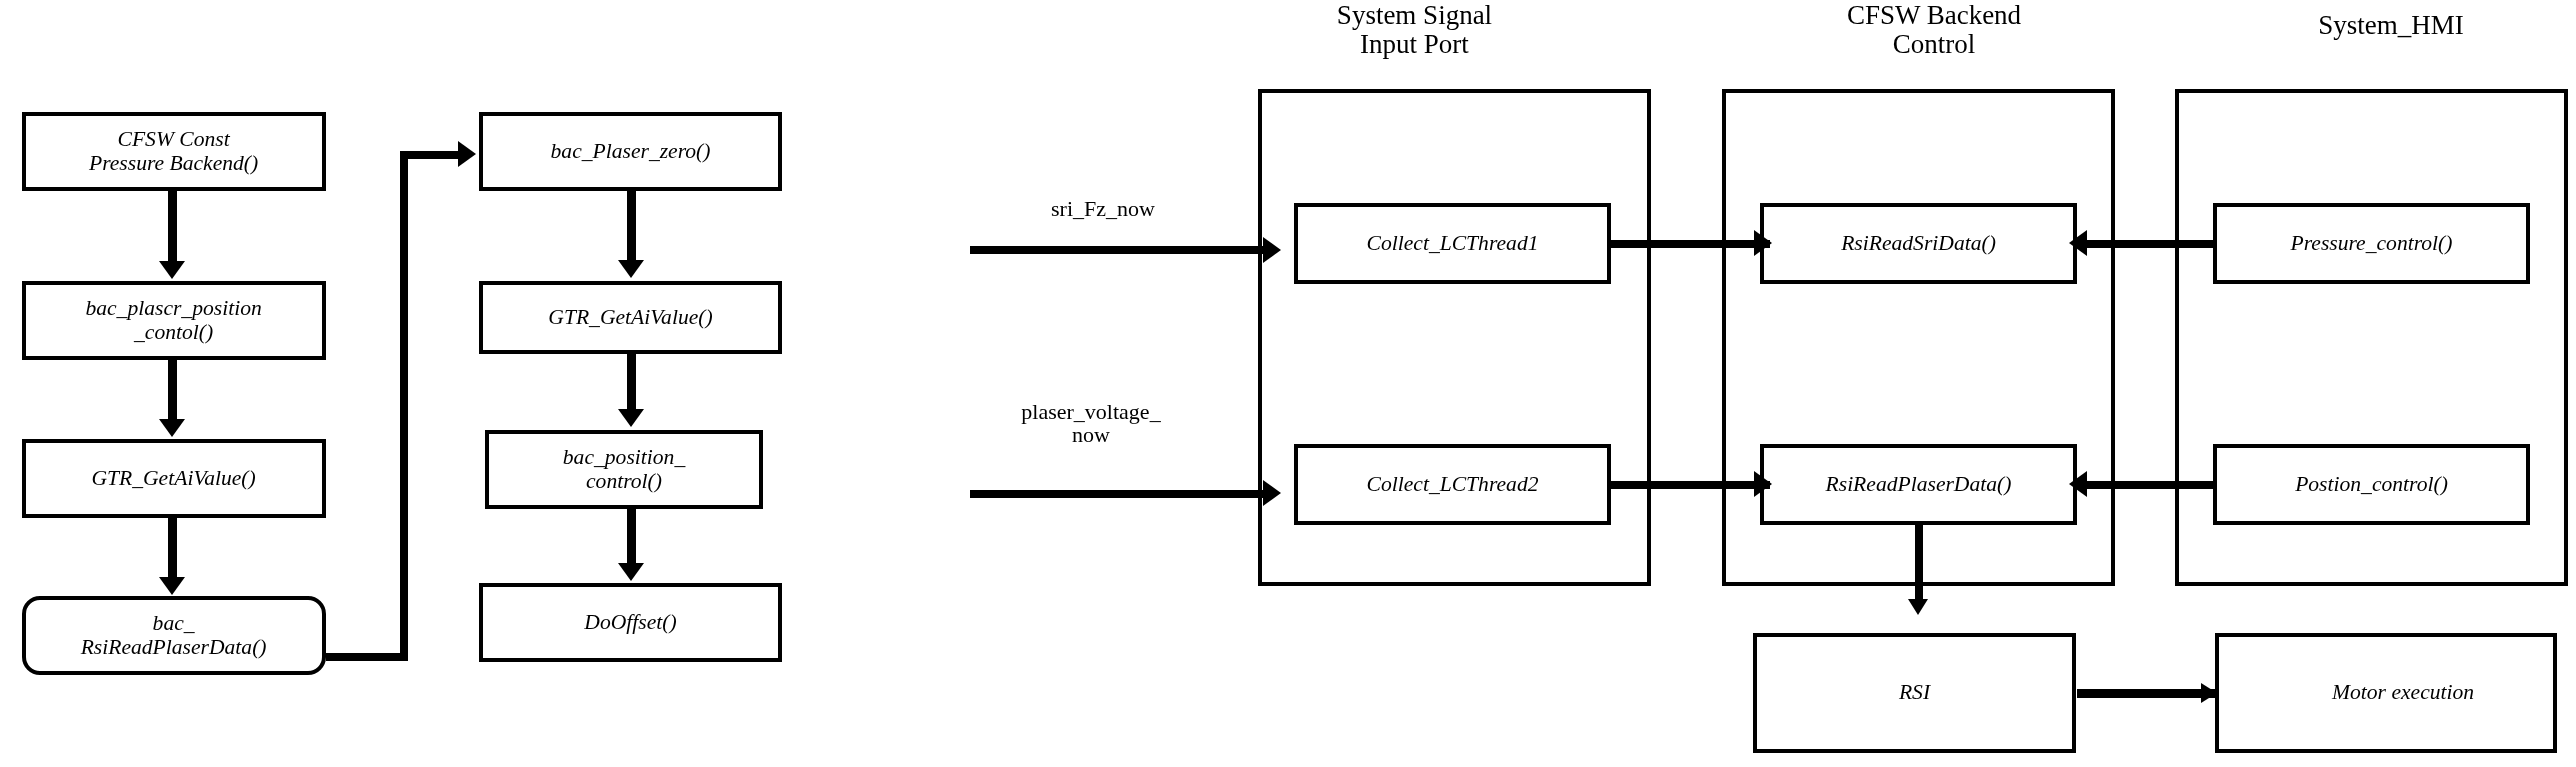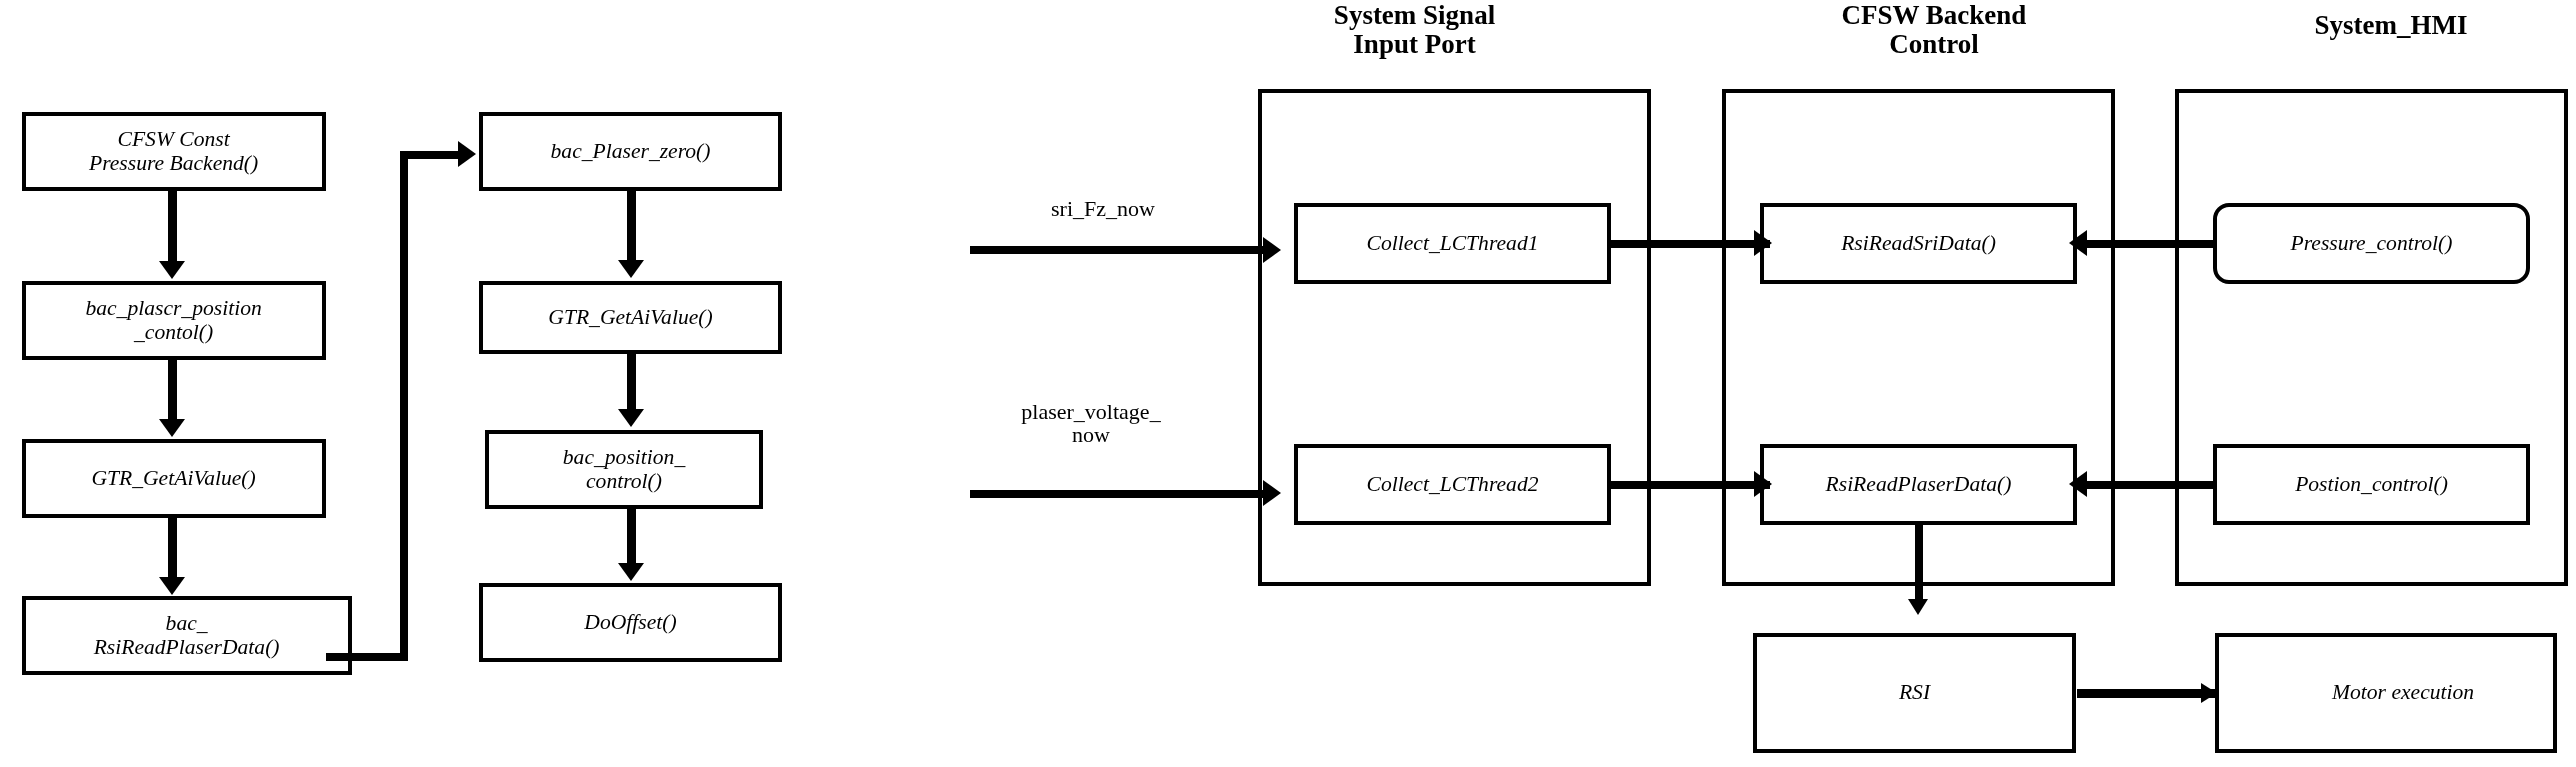--- a/index.html
+++ b/index.html
@@ -41,21 +41,21 @@
     position: absolute;
     box-sizing: border-box;
     border: 4.4px solid #000;
     background: #fff;
     z-index: 1;
   }
 
   .grouptitle {
     position: absolute;
     text-align: center;
-    font-weight: bold;
+    font-weight: normal;
     line-height: 1.06;
     white-space: pre-line;
     z-index: 5;
   }
 
   .sig-label {
     position: absolute;
     text-align: center;
     line-height: 1.05;
     white-space: pre-line;
@@ -118,21 +118,21 @@
 
 <div class="node fs-node" style="left:21.6px; top:281px; width:304px; height:79px;">
   <span class="node-label">bac_plascr_position
 _contol()</span>
 </div>
 
 <div class="node fs-node" style="left:21.6px; top:439px; width:304px; height:79px;">
   <span class="node-label">GTR_GetAiValue()</span>
 </div>
 
-<div class="node fs-node" style="left:21.6px; top:596px; width:330px; height:79px;">
+<div class="node fs-node" style="left:21.6px; top:596px; width:304px; height:79px;border-radius:18px;">
   <span class="node-label">bac_
 RsiReadPlaserData()</span>
 </div>
 
 <div class="ln" style="left:168px; top:191px; width:9px; height:72px;"></div>
 <div class="arw arw-down" style="left:159px; top:261px;"></div>
 
 <div class="ln" style="left:168px; top:360px; width:9px; height:61px;"></div>
 <div class="arw arw-down" style="left:159px; top:419px;"></div>
 
@@ -204,21 +204,21 @@
 </div>
 
 <div class="node fs-node-r" style="left:1760px; top:203px; width:317px; height:81px;">
   <span class="node-label">RsiReadSriData()</span>
 </div>
 
 <div class="node fs-node-r" style="left:1760px; top:444px; width:317px; height:81px;">
   <span class="node-label">RsiReadPlaserData()</span>
 </div>
 
-<div class="node fs-node-r" style="left:2213px; top:203px; width:317px; height:81px;border-radius:16px;">
+<div class="node fs-node-r" style="left:2213px; top:203px; width:317px; height:81px;">
   <span class="node-label">Pressure_control()</span>
 </div>
 
 <div class="node fs-node-r" style="left:2213px; top:444px; width:317px; height:81px;">
   <span class="node-label">Postion_control()</span>
 </div>
 
 <div class="ln" style="left:1611px; top:240px; width:159px; height:7.6px;"></div>
 <div class="arw arw-right" style="left:1754px; top:230px;"></div>
 

